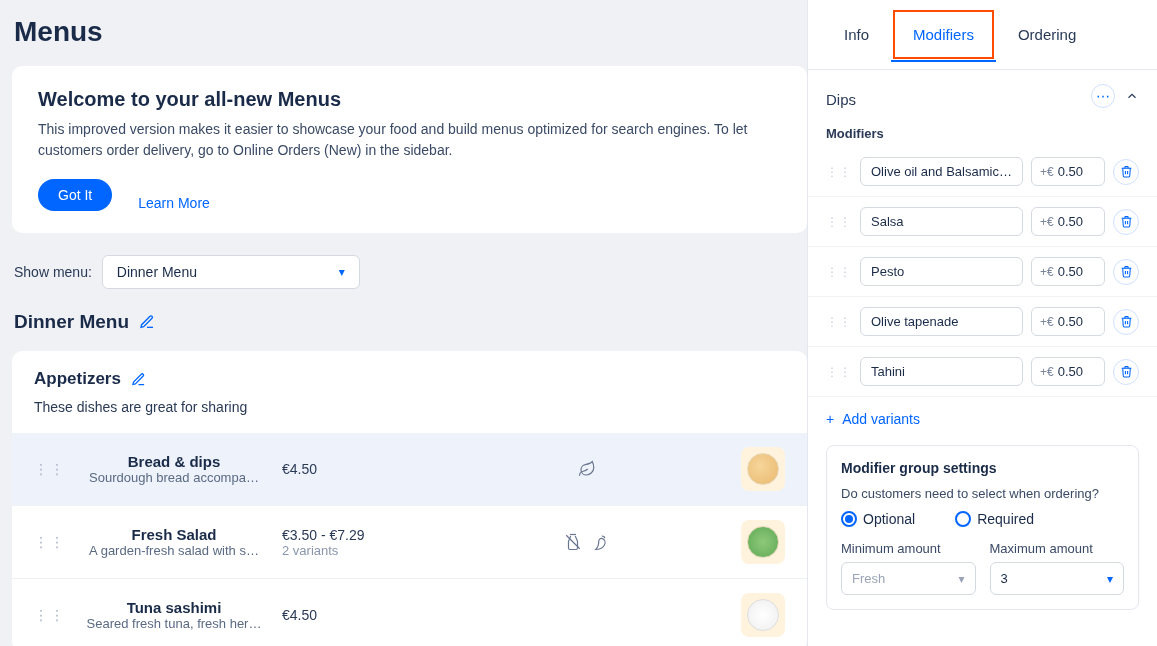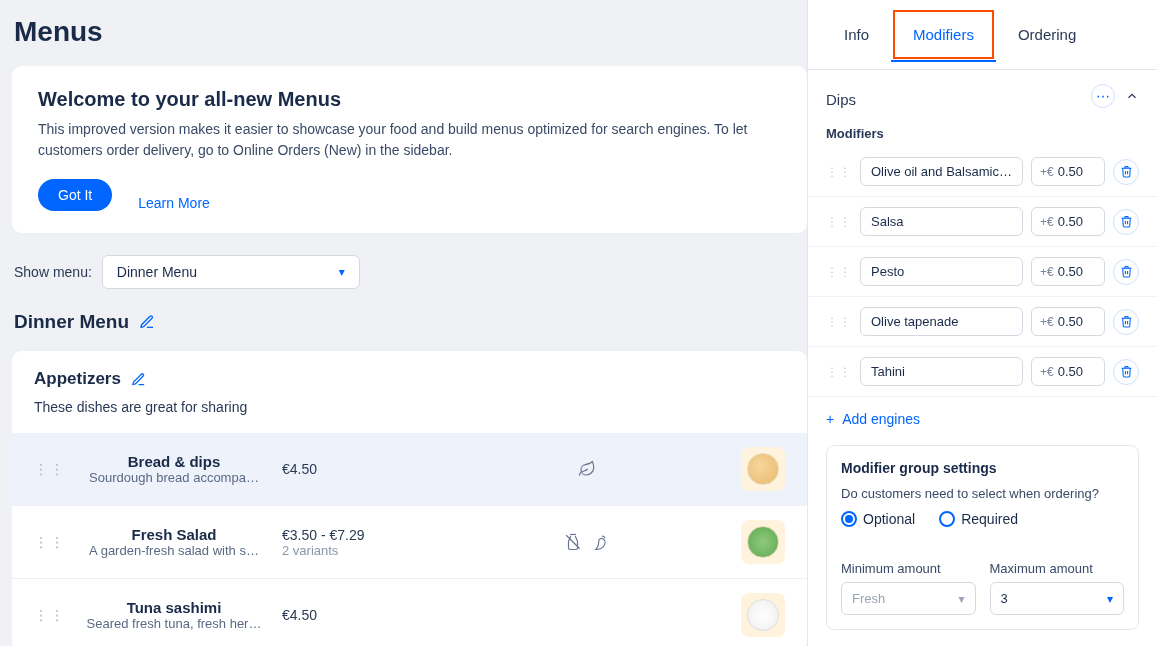--- a/index.html
+++ b/index.html
@@ -53,21 +53,21 @@
 .mod-row .input { min-width: 0; }
 .input { border: 1px solid #d4d9e2; border-radius: 6px; padding: 6px 10px; font-size: 13px; background: #fff; white-space: nowrap; overflow: hidden; text-overflow: ellipsis; }
 .mod-name { flex: 1; }
 .mod-price { display: flex; align-items: center; gap: 4px; border: 1px solid #d4d9e2; border-radius: 6px; padding: 6px 8px; font-size: 13px; width: 74px; flex-shrink: 0; }
 .mod-price .prefix { color: #7a869e; font-size: 12px; }
 .trash-btn { width: 26px; height: 26px; border: 1px solid #cfe0ff; border-radius: 50%; display: flex; align-items: center; justify-content: center; color: #0066ff; cursor: pointer; flex-shrink: 0; }
 .add-mod { display: flex; align-items: center; gap: 8px; color: #0066ff; font-size: 14px; padding: 14px 18px 18px; cursor: pointer; }
 .settings-box { border: 1px solid #e4e7ee; border-radius: 8px; margin: 0 18px 14px; padding: 14px; }
 .settings-title { font-size: 14px; font-weight: 600; margin-bottom: 10px; }
 .settings-q { font-size: 13px; color: #3a4a66; margin-bottom: 10px; }
-.radio-row { display: flex; gap: 24px; margin-bottom: 34px; }
+.radio-row { display: flex; gap: 40px; margin-bottom: 14px; }
 .radio-opt { display: flex; align-items: center; gap: 6px; font-size: 14px; cursor: pointer; }
 .radio { width: 16px; height: 16px; border-radius: 50%; border: 2px solid #0066ff; display: inline-flex; align-items: center; justify-content: center; }
 .radio.checked::after { content: ""; width: 8px; height: 8px; border-radius: 50%; background: #0066ff; }
 .amount-row { display: flex; gap: 14px; }
 .amount-col { flex: 1; }
 .amount-label { font-size: 13px; color: #3a4a66; margin-bottom: 6px; }
 .amount-select { border: 1px solid #d4d9e2; border-radius: 6px; padding: 8px 10px; display: flex; justify-content: space-between; align-items: center; font-size: 13px; cursor: pointer; }
 .amount-select.disabled { color: #9aa3b7; }
 svg { display: block; }
 </style>
@@ -285,21 +285,21 @@
             <path d="M10 11v6"></path>
             <path d="M14 11v6"></path>
             <path d="M9 6V4a1 1 0 011-1h4a1 1 0 011 1v2"></path>
           </svg>
         </span>
     </div>
   </div>
 
   <div class="add-mod">
     <span>+</span>
-    <span>Add engines</span>
+    <span>Add variants</span>
   </div>
 
   <div class="settings-box">
     <div class="settings-title">Modifier group settings</div>
     <div class="settings-q">Do customers need to select when ordering?</div>
     <div class="radio-row">
       <div class="radio-opt">
         <span class="radio checked"></span>
         <span>Optional</span>
       </div>

